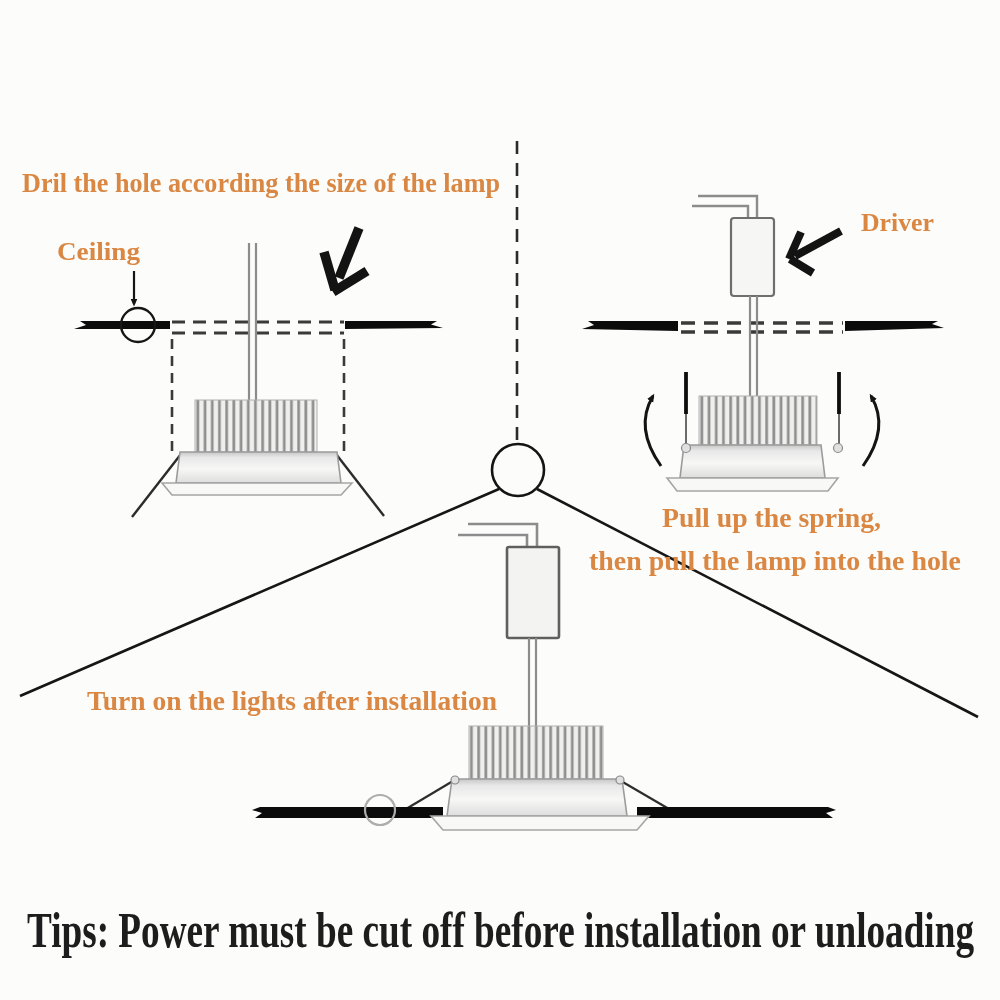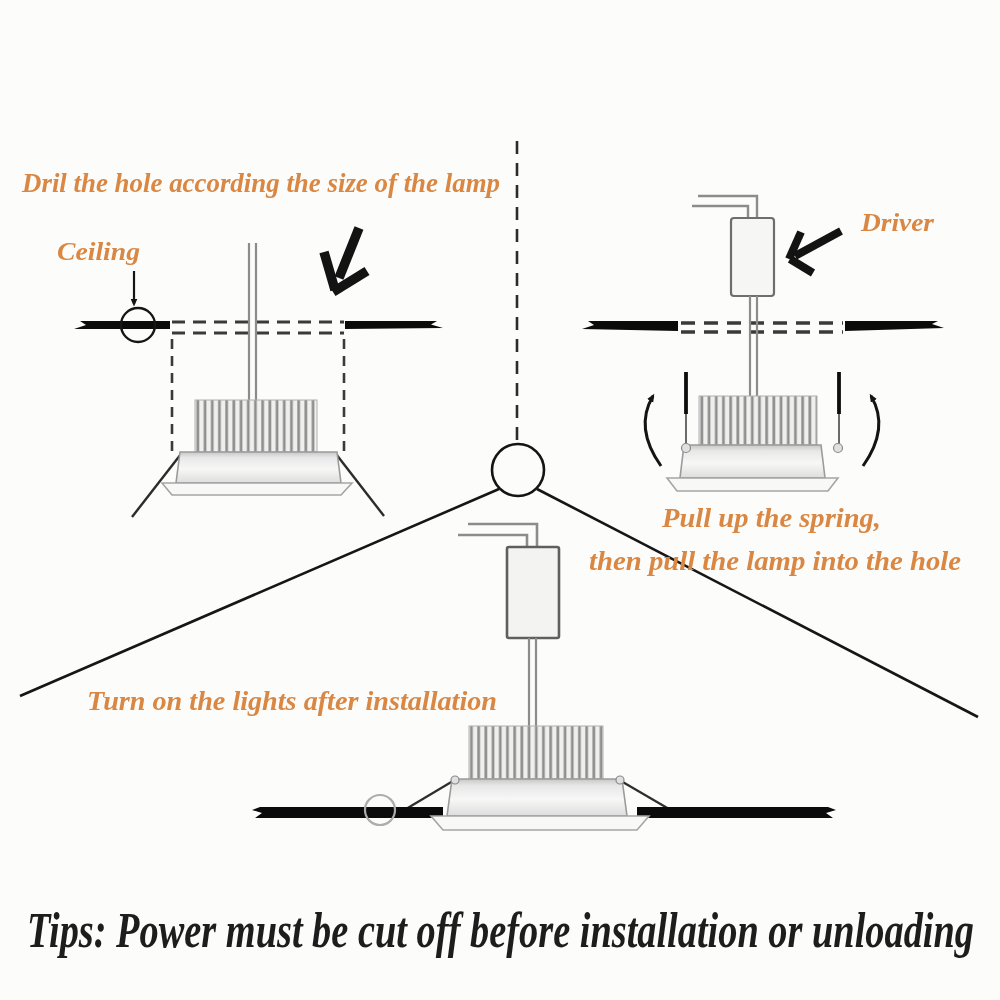--- a/index.html
+++ b/index.html
@@ -1,16 +1,16 @@
 <!DOCTYPE html>
 <html><head>
 <meta charset="utf-8">
 <style>
   html,body{margin:0;padding:0;background:#ffffff;}
-  #stage{position:relative;width:1000px;height:1000px;background:#fcfcfb;overflow:hidden;font-style:italic;}
+  #stage{position:relative;width:1000px;height:1000px;background:#fcfcfb;overflow:hidden;}
   svg{display:block;}
   .lbl{font-family:"Liberation Serif", serif;font-weight:bold;fill:#d98742;}
   .tips{font-family:"Liberation Serif", serif;font-weight:bold;fill:#1d1d1d;}
 </style>
 </head>
 <body>
 
 <div id="stage">
 <svg width="1000" height="1000" viewBox="0 0 1000 1000">
   <defs>

